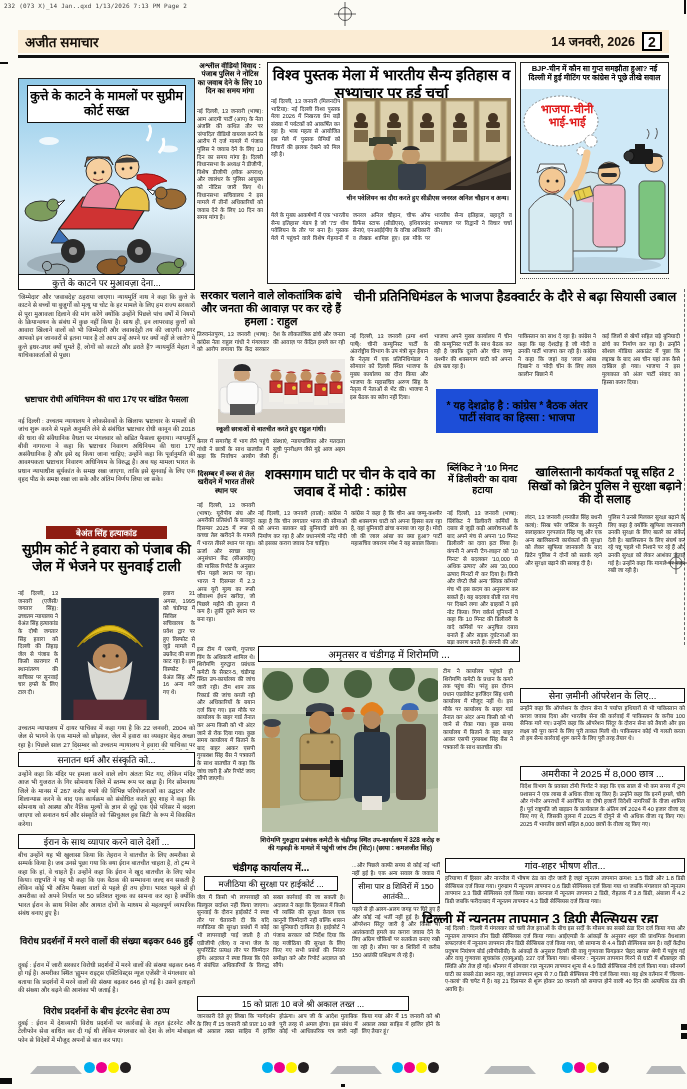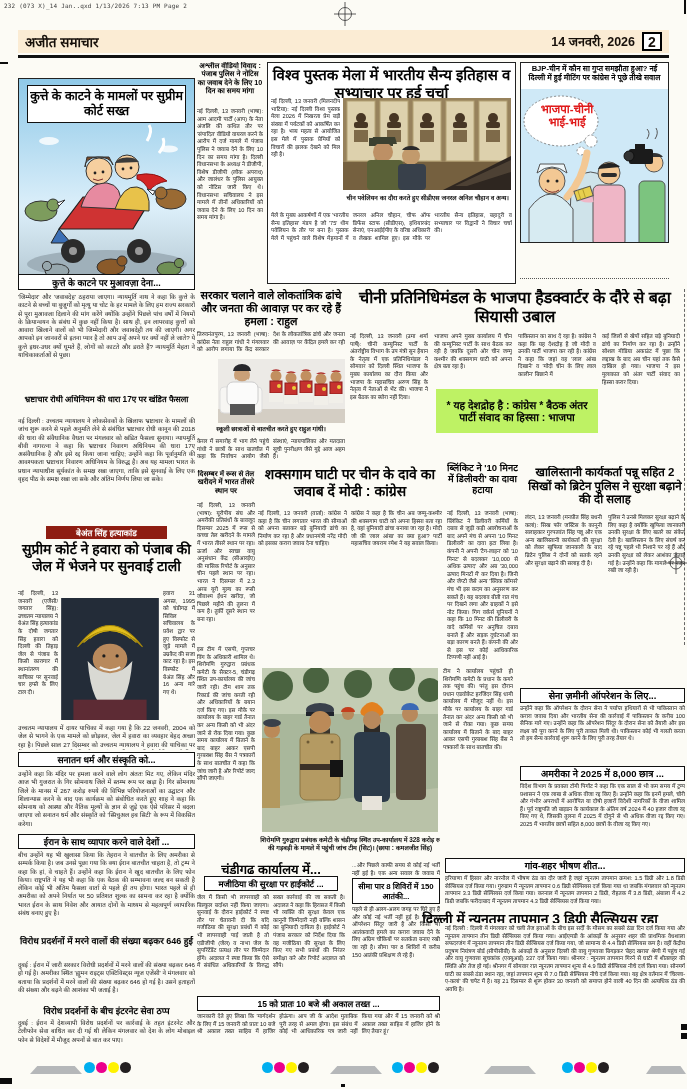--- a/index.html
+++ b/index.html
@@ -2,21 +2,21 @@
 <html><head>
 <meta charset="utf-8">
 <style>
   *{margin:0;padding:0;box-sizing:border-box}
   html,body{background:#e9e9e9}
   .page{position:relative;width:687px;height:1089px;background:#fcfbf5;font-family:"Liberation Sans",sans-serif;overflow:hidden;margin:0 auto}
   .abs{position:absolute}
   .t{font-size:6.2px;line-height:1.34;text-align:justify;color:#161616;overflow:hidden}
   .tsm{font-size:5.6px;line-height:1.36;text-align:justify;color:#161616;overflow:hidden}
   .hd{font-weight:bold;color:#040404;text-align:center;line-height:1.18;overflow:hidden}
-  .boxhead{border:1px solid #111;font-weight:bold;text-align:center;display:flex;align-items:center;justify-content:center;background:#fff;overflow:hidden;color:#000}
+  .boxhead{border:1px solid #111;font-weight:normal;text-align:center;display:flex;align-items:center;justify-content:center;background:#fff;overflow:hidden;color:#000}
   .bx{border:1px solid #222;background:#fff}
   .cap{font-weight:bold;font-size:6.4px;text-align:center;line-height:1.28;color:#111;overflow:hidden}
   .kicker{background:#8e1d12;color:#fff;font-weight:bold;display:flex;align-items:center;justify-content:center;font-size:8.5px}
   .hl{background:#f8ec4f;border:1px solid #c03025;color:#a31111;font-weight:bold;text-align:center;display:flex;flex-direction:column;justify-content:center;font-size:11px;line-height:1.35}
   .masthead{background:#fbecd4;display:flex;align-items:center;justify-content:space-between;padding:0 7px;font-weight:bold;color:#17100a}
   .pagenum{width:20px;height:19px;border:2px solid #000;background:#fff;display:flex;align-items:center;justify-content:center;font-size:14px;font-weight:bold}
   .slug{font-family:"DejaVu Sans Mono",monospace;font-size:6px;color:#3a3a3a;letter-spacing:.2px}
   .dotline{border-top:1px dotted #555}
   .dashv{border-left:1px dashed #666}
   .cmyk{display:flex}
@@ -179,21 +179,21 @@
           <circle cx="68" cy="58" r="9" fill="#c29a6c"></circle>
           <path d="M59 52 a10 7 0 0 1 18 0 z" fill="#2a2a2a"></path>
           <rect x="55" y="66" width="28" height="26" rx="4" fill="#38404a"></rect>
         </svg>
         <div class="cap" style="height:18px">चीन पवेलियन का दौरा करते हुए सीडीएस जनरल अनिल चौहान व अन्य।</div>
       </div>
     </div>
     <div class="tsm" style="height:66px;column-count:3;column-gap:4px;margin-top:2px">मेले के मुख्य आकर्षणों में एक 'भारतीय सैन्य इतिहास' मंडप है जो '75' थीम पवेलियन के तौर पर बना है। पुस्तक मेले में पहुंचने वाले विशेष मेहमानों में जनरल अनिल चौहान, चीफ ऑफ डिफेंस स्टाफ (सीडीएस), हथियारबंद सेनाएं, एनआईईपीए के वरिष्ठ अधिकारी व लेखक शामिल हुए। इस मौके पर भारतीय सैन्य इतिहास, बहादुरी व सभ्याचार पर विद्वानों ने विचार चर्चा की।</div>
   </div>
 
-  <div class="abs bx" style="left:520px;top:62px;width:149px;height:181px;overflow:hidden">
+  <div class="abs bx" style="left:520px;top:62px;width:149px;height:212px;overflow:hidden">
     <div class="hd" style="font-size:7.6px;padding:2px 3px;height:26px">BJP-चीन में कौन सा गुप्त समझौता हुआ? नई दिल्ली में हुई मीटिंग पर कांग्रेस ने पूछे तीखे सवाल</div>
     <svg width="147" height="184" viewBox="0 0 147 184">
       <rect width="147" height="184" fill="#cfe9f7"></rect>
       <ellipse cx="74" cy="176" rx="66" ry="8" fill="#b9d2e0"></ellipse>
       <g fill="#ffffff" stroke="#888" stroke-dasharray="2 2">
         <ellipse cx="40" cy="32" rx="37" ry="25"></ellipse>
         <circle cx="70" cy="52" r="6"></circle>
           <circle cx="60" cy="62" r="4"></circle>
       </g>
       <path d="M50 100 q17 -34 44 0 l2 62 h-48 z" fill="#cfe3ea" stroke="#555"></path>
@@ -275,43 +275,44 @@
           <circle cx="6" cy="9" r="5.5" fill="#c28f60"></circle>
           <rect x="0" y="14" width="12" height="12" fill="#c6322f" stroke="#8d1d1d"></rect>
           <circle cx="9" cy="19" r="2" fill="#eccf3b"></circle>
           <rect x="-1" y="26" width="14" height="9" fill="#f1efe9"></rect>
         </g>
     </g>
   </svg>
   <div class="abs cap" style="left:197px;top:425px;width:148px;height:11px">स्कूली छात्राओं से बातचीत करते हुए राहुल गांधी।</div>
   <div class="abs tsm" style="left:197px;top:438px;width:148px;height:28px;column-count:2;column-gap:4px">केरल में समारोह में भाग लेने पहुंचे गांधी ने छात्रों के साथ बातचीत में क‍हा कि निर्वाचन आयोग जैसी संस्थाएं, न्यायपालिका और मतदाता सूची पुनरीक्षण जैसे मुद्दे आज अहम हैं।</div>
 
-  <div class="abs hd" style="left:350px;top:289px;width:330px;height:42px;font-size:16px">चीनी प्रतिनिधिमंडल के भाजपा हैडक्वार्टर के दौरे से बढ़ा सियासी उबाल</div>
+  <div class="abs hd" style="left:350px;top:289px;width:330px;height:42px;font-size:13px">चीनी प्रतिनिधिमंडल के भाजपा हैडक्वार्टर के दौरे से बढ़ा सियासी उबाल</div>
   <div class="abs tsm" style="left:350px;top:333px;width:78px;height:128px">नई दिल्ली, 13 जनवरी (उमा शर्मा पार्षे): चीनी कम्युनिस्ट पार्टी के अंतर्राष्ट्रीय विभाग के उप मंत्री सुन हैयान के नेतृत्व में एक प्रतिनिधिमंडल ने सोमवार को दिल्ली स्थित भाजपा के मुख्य कार्यालय का दौरा किया और भाजपा के महासचिव अरुण सिंह के नेतृत्व में नेताओं से भेंट की। भाजपा ने इस बैठक का ब्योरा नहीं दिया।</div>
   <div class="abs tsm" style="left:434px;top:333px;width:78px;height:128px">भाजपा अपने मुख्य कार्यालय में चीन की कम्युनिस्ट पार्टी के साथ बैठक कर रही है जबकि दूसरी ओर चीन जम्मू कश्मीर की शक्सगाम घाटी को अपना क्षेत्र बता रहा है।</div>
   <div class="abs tsm" style="left:518px;top:333px;width:78px;height:128px">पाकिस्तान का साथ दे रहा है। कांग्रेस ने कहा कि यह देशद्रोह है जो मोदी व उनकी पार्टी भाजपा कर रही है। कांग्रेस ने कहा कि जहां वह 'लाल आंख दिखाने' व 'मोदी चीन के लिए लाल कालीन' बिछाने में</div>
   <div class="abs tsm" style="left:602px;top:333px;width:78px;height:128px">कई जिलों से खेपों सहित बड़े बुनियादी ढांचे का निर्माण कर रहा है। उन्होंने सोशल मीडिया अकाउंट में पूछा कि लद्दाख के बाद अब चीन यहां तक कैसे दाखिल हो गया। भाजपा ने इस मुलाकात को अंतर पार्टी संवाद का हिस्सा करार दिया।</div>
-  <div class="abs hd" style="left:436px;top:389px;width:162px;height:44px;background:#bef264;font-size:10.5px;display:flex;align-items:center;justify-content:center;padding:2px">* यह देशद्रोह है : कांग्रेस * बैठक अंतर पार्टी संवाद का हिस्सा : भाजपा</div>
+  <div class="abs hd" style="left:436px;top:389px;width:162px;height:44px;background:#1d4ed8;font-size:10.5px;display:flex;align-items:center;justify-content:center;padding:2px">* यह देशद्रोह है : कांग्रेस * बैठक अंतर पार्टी संवाद का हिस्सा : भाजपा</div>
   <div class="abs dashv" style="left:684px;top:289px;height:356px"></div>
 
   <div class="abs hd" style="left:197px;top:470px;width:58px;height:30px;font-size:7.2px">दिसम्बर में रूस से तेल खरीदने में भारत तीसरे स्थान पर</div>
   <div class="abs tsm" style="left:197px;top:502px;width:58px;height:140px">नई दिल्ली, 13 जनवरी (भाषा): यूरोपीय संघ और अमरीकी प्रतिबंधों के बावजूद दिसम्बर 2025 में रूस से कच्चा तेल खरीदने के मामले में भारत तीसरे स्थान पर रहा। ऊर्जा और स्वच्छ वायु अनुसंधान केंद्र (सीआरईए) की मासिक रिपोर्ट के अनुसार चीन पहले स्थान पर रहा। भारत ने दिसम्बर में 2.3 अरब यूरो मूल्य का रूसी जीवाश्म ईंधन खरीदा, जो पिछले महीने की तुलना में कम है। तुर्की दूसरे स्थान पर बना रहा।</div>
   <div class="abs tsm" style="left:197px;top:646px;width:58px;height:210px">इस टीम में एसपी, गुप्तचर विंग के अधिकारी शामिल थे। शिरोमणि गुरुद्वारा प्रबंधक कमेटी के सैक्टर-5, चंडीगढ़ स्थित उप-कार्यालय की जांच जारी रही। टीम शाम तक रिकार्ड की जांच करती रही और अधिकारियों के बयान दर्ज किए गए। इस मौके पर कार्यालय के बाहर गार्ड तैनात कर अन्य किसी को भी अंदर जाने से रोक दिया गया। कुछ समय कार्यालय में बिताने के बाद बाहर आकर एसपी गुरबख्श सिंह बैंस ने पत्रकारों के साथ बातचीत में कहा कि जांच जारी है और रिपोर्ट जल्द सौंपी जाएगी।</div>
 
   <div class="abs hd" style="left:258px;top:466px;width:184px;height:42px;font-size:14px">शक्सगाम घाटी पर चीन के दावे का जवाब दें मोदी : कांग्रेस</div>
   <div class="abs tsm" style="left:258px;top:510px;width:89px;height:134px">नई दिल्ली, 13 जनवरी (वार्ता): कांग्रेस ने कहा है कि चीन लगातार भारत की सीमाओं को अपना बताकर बड़े बुनियादी ढांचे का निर्माण कर रहा है और प्रधानमंत्री नरेंद्र मोदी को इसका करारा जवाब देना चाहिए।</div>
   <div class="abs tsm" style="left:351px;top:510px;width:91px;height:134px">कांग्रेस ने कहा है कि चीन अब जम्मू-कश्मीर की शक्सगाम घाटी को अपना हिस्सा बता रहा है, वहां बुनियादी ढांचा बनाया जा रहा है। मोदी जी की 'लाल आंख' का क्या हुआ? पार्टी महासचिव जयराम रमेश ने यह सवाल किया।</div>
 
   <div class="abs hd" style="left:447px;top:462px;width:71px;height:46px;font-size:9.5px">ब्लिंकिट ने '10 मिनट में डिलीवरी' का दावा हटाया</div>
   <div class="abs tsm" style="left:447px;top:510px;width:71px;height:345px">नई दिल्ली, 13 जनवरी (भाषा): ब्लिंकिट ने डिलीवरी कर्मियों के दबाव से जुड़ी कड़ी आलोचनाओं के बाद अपने मंच से अपना '10 मिनट डिलीवरी' का दावा हटा लिया है। कंपनी ने अपनी 'टैग-लाइन' को '10 मिनट' से बदलकर '10,000 से अधिक उत्पाद' और अब '30,000 उत्पाद मिनटों में' कर दिया है। जिनी और जेप्टो जैसे अन्य 'क्विक कॉमर्स' मंच भी इस कदम का अनुसरण कर सकते हैं। यह बदलाव बीती रात मंच पर दिखने लगा और ग्राहकों ने इसे नोट किया। गिग वर्कर्स यूनियनों ने कहा कि 10 मिनट की डिलीवरी के वादे कर्मियों पर अनुचित दबाव बनाते हैं और सड़क दुर्घटनाओं का बड़ा कारण बनते हैं। कंपनी की ओर से इस पर कोई आधिकारिक टिप्पणी नहीं आई है।</div>
 
   <div class="abs hd" style="left:525px;top:466px;width:160px;height:46px;font-size:11.5px">खालिस्तानी कार्यकर्ता पन्नू सहित 2 सिखों को ब्रिटेन पुलिस ने सुरक्षा बढ़ाने की दी सलाह</div>
   <div class="abs tsm" style="left:525px;top:514px;width:77px;height:170px">लंदन, 13 जनवरी (मनप्रीत सिंह बधनी कलां): सिख फॉर जस्टिस के कानूनी सलाहकार गुरपतवंत सिंह पन्नू और एक अन्य खालिस्तानी कार्यकर्ता की सुरक्षा को लेकर खुफिया जानकारी के बाद ब्रिटेन पुलिस ने दोनों को सतर्क रहने और सुरक्षा बढ़ाने की सलाह दी है।</div>
   <div class="abs tsm" style="left:608px;top:514px;width:77px;height:170px">पुलिस ने उनसे मिलकर सुरक्षा बढ़ाने के लिए कहा है क्योंकि खुफिया जानकारी उनकी सुरक्षा के लिए खतरे का संकेत देती है। खालिस्तान के लिए संघर्ष कर रहे पन्नू पहले भी निशाने पर रहे हैं और उनकी सुरक्षा को लेकर आशंका जताई गई है। उन्होंने कहा कि मामले पर नजर रखी जा रही है।</div>
 
+  <div class="abs boxhead" style="left:258px;top:646px;width:262px;height:16px;font-size:10px">अमृतसर व चंडीगढ़ में शिरोमणि ...</div>
   <svg class="abs" style="left:262px;top:668px" width="176" height="164" viewBox="0 0 176 164">
     <rect width="176" height="164" fill="#a9b79b"></rect>
     <rect width="176" height="46" fill="#c3cdb4"></rect>
     <g fill="#4a6340">
       <circle cx="16" cy="18" r="15"></circle>
         <circle cx="54" cy="12" r="13"></circle>
         <circle cx="96" cy="16" r="14"></circle>
         <circle cx="140" cy="10" r="13"></circle>
         <circle cx="168" cy="22" r="12"></circle>
     </g>
@@ -344,27 +345,27 @@
 
   <div class="abs boxhead" style="left:520px;top:688px;width:165px;height:15px;font-size:9.5px">सेना ज़मीनी ऑपरेशन के लिए...</div>
   <div class="abs tsm" style="left:520px;top:705px;width:165px;height:58px">उन्होंने कहा कि ऑपरेशन के दौरान सेना ने पर्याप्त हथियारों से भी पाकिस्तान को करारा जवाब दिया और भारतीय सेना की कार्रवाई में पाकिस्तान के करीब 100 सैनिक मारे गए। उन्होंने कहा कि ऑपरेशन सिंदूर के दौरान सेना को तैयारी और इस लक्ष्य को पूरा करने के लिए पूरी ताकत मिली थी। पाकिस्तान कोई भी गलती करता तो हम सैन्य कार्रवाई शुरू करने के लिए पूरी तरह तैयार थे।</div>
   <div class="abs boxhead" style="left:520px;top:766px;width:165px;height:15px;font-size:9.5px">अमरीका ने 2025 में 8,000 छात्र ...</div>
   <div class="abs tsm" style="left:520px;top:783px;width:165px;height:73px">विदेश विभाग के प्रवक्ता टॉमी पिगॉट ने कहा कि एक साल से भी कम समय में ट्रम्प प्रशासन ने एक लाख से अधिक वीजा रद्द किए हैं। उन्होंने कहा कि इनमें हमले, चोरी और गंभीर अपराधों में आरोपित या दोषी हजारों विदेशी नागरिकों के वीजा शामिल हैं। पूर्व राष्ट्रपति जो बाइडन के कार्यकाल के अंतिम वर्ष 2024 में 40 हजार वीजा रद्द किए गए थे, जिसकी तुलना में 2025 में दोगुने से भी अधिक वीजा रद्द किए गए। 2025 में भारतीय छात्रों सहित 8,000 छात्रों के वीजा रद्द किए गए।</div>
   <div class="abs boxhead" style="left:445px;top:858px;width:240px;height:15px;font-size:9.5px">गांव-शहर भीषण शीत...</div>
   <div class="abs tsm" style="left:445px;top:875px;width:240px;height:34px">हरियाणा में हिसार और नारनौल में भीषण ठंड का दौर जारी है जहां न्यूनतम तापमान क्रमश: 1.5 डिग्री और 1.8 डिग्री सेल्सियस दर्ज किया गया। गुरुग्राम में न्यूनतम तापमान 0.6 डिग्री सेल्सियस दर्ज किया गया था जबकि मंगलवार को न्यूनतम तापमान 3.3 डिग्री सेल्सियस दर्ज किया गया। करनाल में न्यूनतम तापमान 2 डिग्री, रोहतक में 3.8 डिग्री, अंबाला में 4.2 डिग्री जबकि फरीदाबाद में न्यूनतम तापमान 4.3 डिग्री सेल्सियस दर्ज किया गया।</div>
   <div class="abs hd" style="left:420px;top:911px;width:240px;height:12px;font-size:14px">दिल्ली में न्यूनतम तापमान 3 डिग्री सैल्सियस रहा</div>
   <div class="abs tsm" style="left:445px;top:925px;width:240px;height:128px">नई दिल्ली : दिल्ली में मंगलवार को चली तेज हवाओं के बीच इस सर्दी के मौसम का सबसे ठंडा दिन दर्ज किया गया और न्यूनतम तापमान तीन डिग्री सेल्सियस दर्ज किया गया। आईएमडी के आंकड़ों के अनुसार शहर की प्राथमिक वेधशाला सफदरजंग में न्यूनतम तापमान तीन डिग्री सेल्सियस दर्ज किया गया, जो सामान्य से 4.4 डिग्री सेल्सियस कम है। वहीं केंद्रीय प्रदूषण नियंत्रण बोर्ड (सीपीसीबी) के आंकड़ों के अनुसार दिल्ली की वायु गुणवत्ता बिगड़कर 'बेहद खराब' श्रेणी में पहुंच गई और वायु गुणवत्ता सूचकांक (एक्यूआई) 337 दर्ज किया गया। श्रीनगर : न्यूनतम तापमान गिरने से घाटी में शीतलहर की स्थिति और तेज हो गई। श्रीनगर में सोमवार रात न्यूनतम तापमान शून्य से 4.9 डिग्री सेल्सियस नीचे दर्ज किया गया। सोनमर्ग घाटी का सबसे ठंडा स्थान रहा, जहां तापमान शून्य से 7.0 डिग्री सेल्सियस नीचे दर्ज किया गया। यह क्षेत्र वर्तमान में 'चिल्ला-ए-कलां' की चपेट में है। यह 21 दिसम्बर से शुरू होकर 30 जनवरी को समाप्त होने वाली 40 दिन की अत्यधिक ठंड की अवधि है।</div>
 
-  <div class="abs hd" style="left:197px;top:862px;width:148px;height:12px;font-size:13px">चंडीगढ़ कार्यालय में...</div>
+  <div class="abs hd" style="left:197px;top:862px;width:148px;height:12px;font-size:10px">चंडीगढ़ कार्यालय में...</div>
   <div class="abs boxhead" style="left:204px;top:876px;width:134px;height:15px;font-size:8.5px">मजीठिया की सुरक्षा पर हाईकोर्ट ...</div>
   <div class="abs tsm" style="left:197px;top:894px;width:148px;height:100px;column-count:2;column-gap:4px">जेल में किसी भी लापरवाही को बिल्कुल बर्दाश्त नहीं किया जाएगा। सुनवाई के दौरान हाईकोर्ट ने स्पष्ट तौर पर चेतावनी दी कि यदि मजीठिया की सुरक्षा प्रबंधों में कोई भी लापरवाही पाई जाती है तो एडीजीपी (जेल) व नाभा जेल के सुपरिंटेंडेंट प्रत्यक्ष तौर पर जिम्मेदार होंगे। अदालत ने स्पष्ट किया कि ऐसे में संबंधित अधिकारियों के विरुद्ध सख्त कार्रवाई की जा सकती है। अदालत ने कहा कि हिरासत में किसी भी व्यक्ति की सुरक्षा केवल एक कानूनी जिम्मेदारी नहीं बल्कि शासन का बुनियादी दायित्व है। हाईकोर्ट ने पंजाब सरकार को निर्देश दिया कि वह मजीठिया की सुरक्षा के लिए किए गए सभी प्रबंधों की निरंतर समीक्षा करे और रिपोर्ट अदालत को सौंपे।</div>
   <div class="abs tsm" style="left:352px;top:862px;width:88px;height:14px">...और पिछले काफी समय से कोई नई भर्ती नहीं हुई है। एक अन्य सवाल के जवाब में उन्होंने कहा कि</div>
   <div class="abs boxhead" style="left:352px;top:878px;width:88px;height:26px;font-size:7.8px">सीमा पार 8 शिविरों में 150 आतंकी...</div>
   <div class="abs tsm" style="left:352px;top:906px;width:88px;height:88px">पहले से ही अलग-अलग जगह पर घिरे हुए हैं और कोई नई भर्ती नहीं हुई है। सेना का ऑपरेशन सिंदूर जारी है और किसी भी आतंकवादी हमले का करारा जवाब देने के लिए अग्रिम चौकियों पर सतर्कता बनाए रखी जा रही है। सीमा पार 8 शिविरों में करीब 150 आतंकी प्रशिक्षण ले रहे हैं।</div>
-  <div class="abs boxhead" style="left:197px;top:996px;width:243px;height:15px;font-size:8.5px">15 को प्रातः 10 बजे श्री अकाल तख्त ...</div>
+  <div class="abs boxhead" style="left:197px;top:996px;width:212px;height:15px;font-size:8.5px">15 को प्रातः 10 बजे श्री अकाल तख्त ...</div>
   <div class="abs tsm" style="left:197px;top:1013px;width:243px;height:44px;column-count:3;column-gap:4px">जानकारी देते हुए लिखा कि 'मार्गदर्शन के लिए मैं 15 जनवरी को प्रातः 10 बजे श्री अकाल तख्त साहिब में हाजिर होऊंगा। आप जी के आदेश मुताबिक पूरी तरह से अमल होगा। इस संबंध में कोई भी आधिकारिक पत्र जारी नहीं किया गया और मैं 15 जनवरी को श्री अकाल तख्त साहिब में हाजिर होने के लिए तैयार हूं।'</div>
 
   <div class="abs trap" style="left:30px;top:1066px;width:52px;height:8px"></div>
   <div class="abs cmyk" style="left:84px;top:1062px">
     <span style="background:#00aeef"></span>
       <span style="background:#ec008c"></span>
       <span style="background:#fff200"></span>
       <span style="background:#231f20"></span>
   </div>
   <div class="abs cmyk" style="left:262px;top:1062px">

